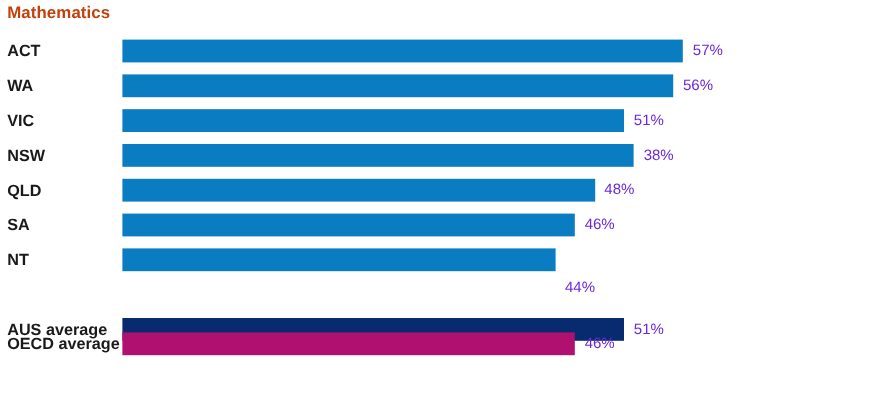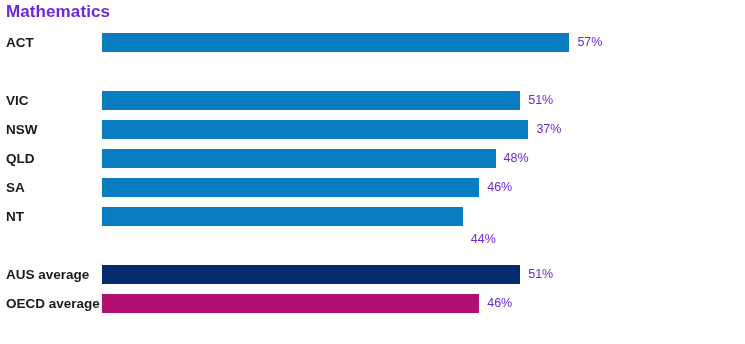--- a/index.html
+++ b/index.html
@@ -19,24 +19,24 @@
   #chart-root {
     position: relative;
     width: 745px;
     height: 344px;
     box-sizing: border-box;
   }
   #chart-title {
     position: absolute;
     left: 6px;
     top: 2px;
-    font-size: 17px;
+    font-size: 14px;
     font-weight: bold;
     letter-spacing: 0.1px;
-    color: #6d28d9;
+    color: #c2410c;
     white-space: nowrap;
   }
   #plot {
     position: absolute;
     left: 0;
     top: 28px;
     width: 745px;
     height: 316px;
   }
   .bar-row {
@@ -80,29 +80,34 @@
 <body>
 
 <div id="chart-root">
   <div id="chart-title">Mathematics</div>
   <div id="plot">
       <div class="bar-row" style="top: 0px;">
         <div class="cat-label">ACT</div>
         <div class="bar" style="left: 102px; width: 467.4px; background: rgb(10, 124, 194);"></div>
         <div class="value-label" style="left: 577.4px;">57%</div>
       </div>
+      <div class="bar-row" style="top: 29px;">
+        <div class="cat-label">WA</div>
+        <div class="bar" style="left: 102px; width: 459.2px; background: rgb(10, 124, 194);"></div>
+        <div class="value-label" style="left: 569.2px;">56%</div>
+      </div>
       <div class="bar-row" style="top: 58px;">
         <div class="cat-label">VIC</div>
         <div class="bar" style="left: 102px; width: 418.2px; background: rgb(10, 124, 194);"></div>
         <div class="value-label" style="left: 528.2px;">51%</div>
       </div>
       <div class="bar-row" style="top: 87px;">
         <div class="cat-label">NSW</div>
         <div class="bar" style="left: 102px; width: 426.4px; background: rgb(10, 124, 194);"></div>
-        <div class="value-label" style="left: 536.4px;">37%</div>
+        <div class="value-label" style="left: 536.4px;">38%</div>
       </div>
       <div class="bar-row" style="top: 116px;">
         <div class="cat-label">QLD</div>
         <div class="bar" style="left: 102px; width: 393.6px; background: rgb(10, 124, 194);"></div>
         <div class="value-label" style="left: 503.6px;">48%</div>
       </div>
       <div class="bar-row" style="top: 145px;">
         <div class="cat-label">SA</div>
         <div class="bar" style="left: 102px; width: 377.2px; background: rgb(10, 124, 194);"></div>
         <div class="value-label" style="left: 487.2px;">46%</div>
@@ -110,19 +115,19 @@
       <div class="bar-row" style="top: 174px;">
         <div class="cat-label">NT</div>
         <div class="bar" style="left: 102px; width: 360.8px; background: rgb(10, 124, 194);"></div>
         <div class="value-label" style="left: 470.8px; margin-top: 23px;">44%</div>
       </div>
       <div class="bar-row" style="top: 232px;">
         <div class="cat-label">AUS average</div>
         <div class="bar navy" style="left: 102px; width: 418.2px; background: rgb(8, 42, 110);"></div>
         <div class="value-label" style="left: 528.2px;">51%</div>
       </div>
-      <div class="bar-row" style="top: 261px;">
+      <div class="bar-row" style="top: 244px;">
         <div class="cat-label">OECD average</div>
         <div class="bar magenta" style="left: 102px; width: 377.2px; background: rgb(176, 16, 112);"></div>
         <div class="value-label" style="left: 487.2px;">46%</div>
       </div>
     </div>
 </div>
 
 </body></html>

